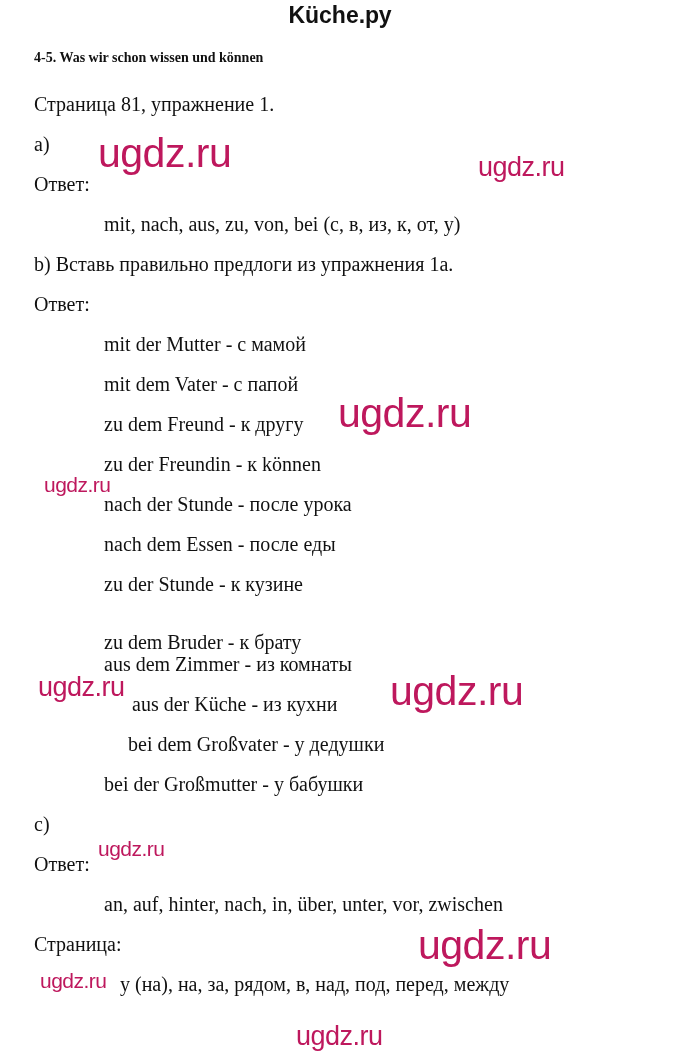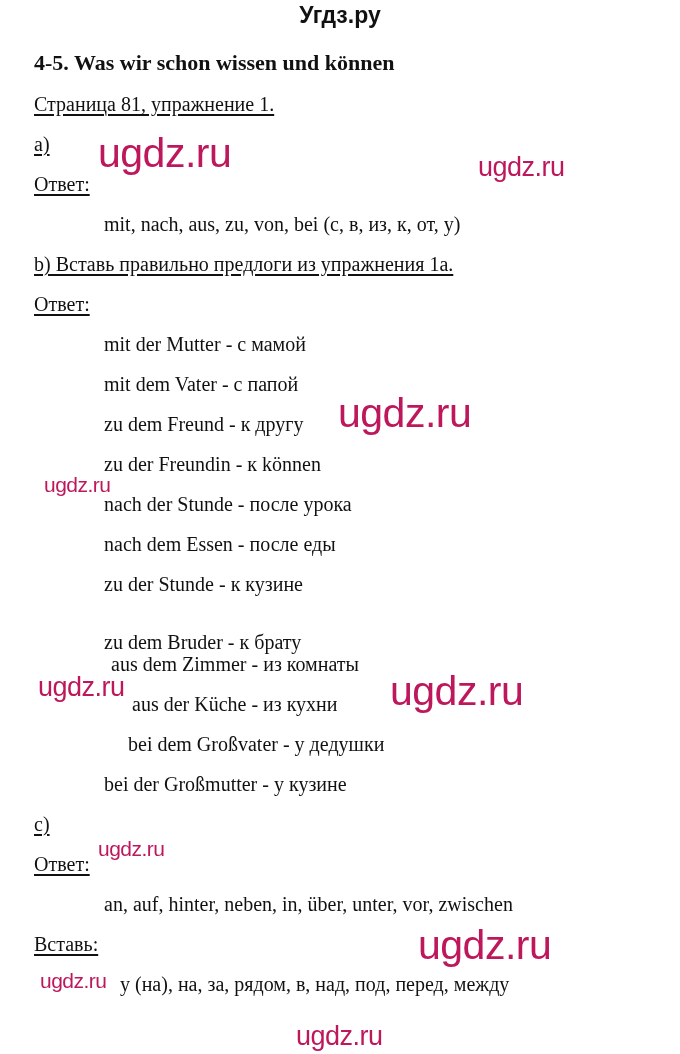--- a/index.html
+++ b/index.html
@@ -3,61 +3,61 @@
 <meta charset="utf-8">
 <style>
   html, body { margin: 0; padding: 0; background: #ffffff; }
   body { width: 680px; height: 1054px; position: relative; overflow: hidden; color: #111; }
   .site-title {
     position: absolute; left: 0; width: 680px; top: 2px; text-align: center;
     font-family: "Liberation Sans", sans-serif; font-weight: bold; font-size: 23px; color: #111;
   }
   .serif { font-family: "Liberation Serif", serif; font-size: 20px; }
   .abs { position: absolute; white-space: nowrap; }
-  .heading { font-weight: bold; font-size: 22px; }
-  .ul { text-decoration: underline; text-underline-offset: 3px; }
+  .heading { font-weight: bold; font-size: 14px; }
+  .ul { text-underline-offset: 3px; }
   .indent { left: 104px; text-align: right; }
   .left { left: 34px; }
   .wm { position: absolute; font-family: "Liberation Sans", sans-serif; font-weight: normal; color: #be185d; white-space: nowrap; letter-spacing: -0.5px; }
   .wm-lg { font-size: 41px; }
   .wm-md { font-size: 27px; }
   .wm-sm { font-size: 21px; }
 </style>
 </head>
 <body>
 
-<div class="site-title">Угдз.ру</div>
+<div class="site-title">Küche.ру</div>
 
 <div class="abs serif heading left" style="top:50px;">4-5. Was wir schon wissen und können</div>
 <div class="abs serif ul left" style="top:93px;">Страница 81, упражнение 1.</div>
 
 <div class="abs serif ul left" style="top:133px;">a)</div>
 <div class="abs serif ul left" style="top:173px;">Ответ:</div>
 <div class="abs serif indent" style="top:213px;">mit, nach, aus, zu, von, bei (с, в, из, к, от, у)</div>
 
 <div class="abs serif ul left" style="top:253px;">b) Вставь правильно предлоги из упражнения 1a.</div>
 <div class="abs serif ul left" style="top:293px;">Ответ:</div>
 
 <div class="abs serif indent" style="top:333px;">mit der Mutter - с мамой</div>
 <div class="abs serif indent" style="top:373px;">mit dem Vater - с папой</div>
 <div class="abs serif indent" style="top:413px;">zu dem Freund - к другу</div>
 <div class="abs serif indent" style="top:453px;">zu der Freundin - к können</div>
 <div class="abs serif indent" style="top:493px;">nach der Stunde - после урока</div>
 <div class="abs serif indent" style="top:533px;">nach dem Essen - после еды</div>
 <div class="abs serif indent" style="top:573px;">zu der Stunde - к кузине</div>
 <div class="abs serif indent" style="top:631px;">zu dem Bruder - к брату</div>
-<div class="abs serif indent" style="top:653px;margin-left:7px;">aus dem Zimmer - из комнаты</div>
+<div class="abs serif indent" style="top:653px;">aus dem Zimmer - из комнаты</div>
 <div class="abs serif indent" style="top:693px;margin-left:28px;">aus der Küche - из кухни</div>
 <div class="abs serif indent" style="top:733px;margin-left:24px;">bei dem Großvater - у дедушки</div>
-<div class="abs serif indent" style="top:773px;">bei der Großmutter - у кузине</div>
+<div class="abs serif indent" style="top:773px;">bei der Großmutter - у бабушки</div>
 
 <div class="abs serif ul left" style="top:813px;">c)</div>
 <div class="abs serif ul left" style="top:853px;">Ответ:</div>
-<div class="abs serif indent" style="top:893px;">an, auf, hinter, neben, in, über, unter, vor, zwischen</div>
-<div class="abs serif ul left" style="top:933px;">Вставь:</div>
+<div class="abs serif indent" style="top:893px;">an, auf, hinter, nach, in, über, unter, vor, zwischen</div>
+<div class="abs serif ul left" style="top:933px;">Страница:</div>
 <div class="abs serif indent" style="top:973px;margin-left:16px;">у (на), на, за, рядом, в, над, под, перед, между</div>
 
 <div class="wm wm-lg" style="left:98px; top:130px;">ugdz.ru</div>
 <div class="wm wm-md" style="left:478px; top:152px;">ugdz.ru</div>
 <div class="wm wm-lg" style="left:338px; top:390px;">ugdz.ru</div>
 <div class="wm wm-sm" style="left:44px; top:473px;">ugdz.ru</div>
 <div class="wm wm-md" style="left:38px; top:672px;">ugdz.ru</div>
 <div class="wm wm-lg" style="left:390px; top:668px;">ugdz.ru</div>
 <div class="wm wm-sm" style="left:98px; top:837px;">ugdz.ru</div>
 <div class="wm wm-lg" style="left:418px; top:922px;">ugdz.ru</div>

